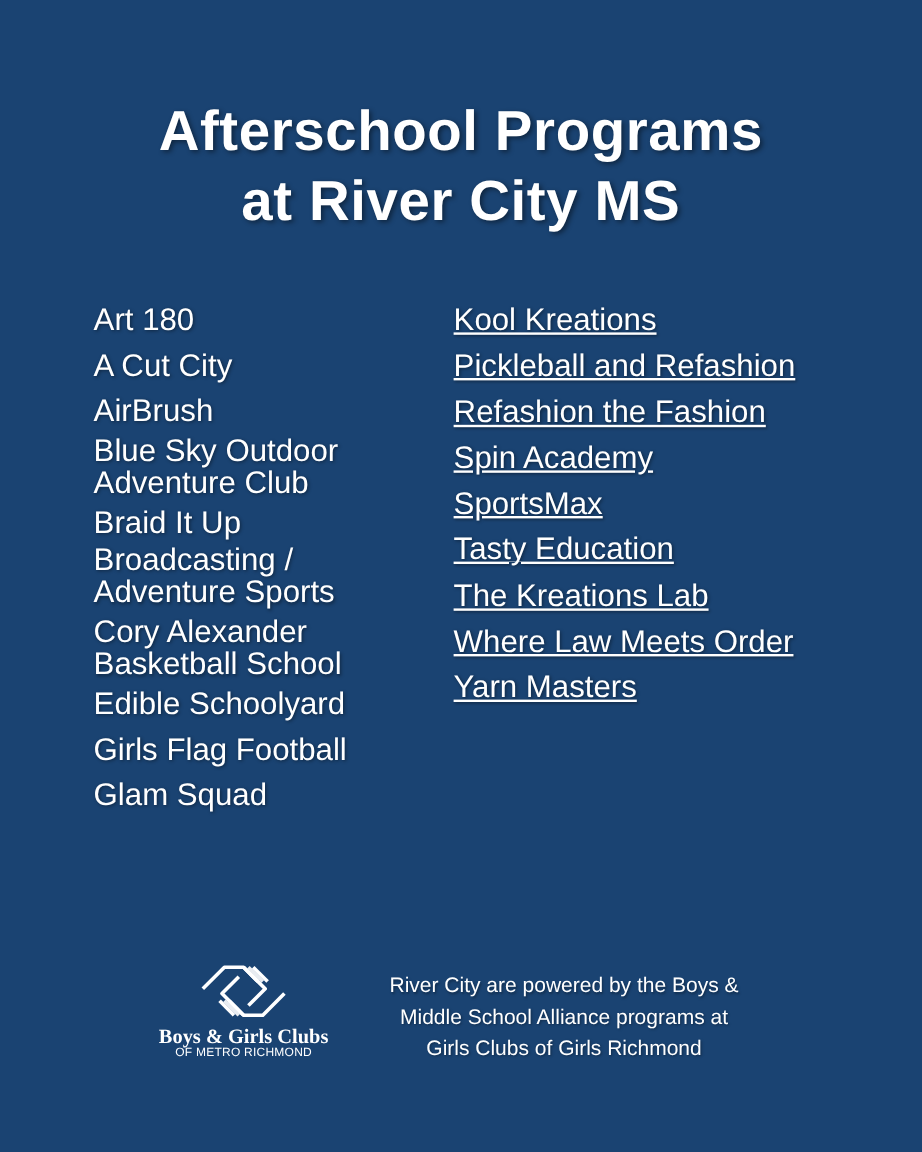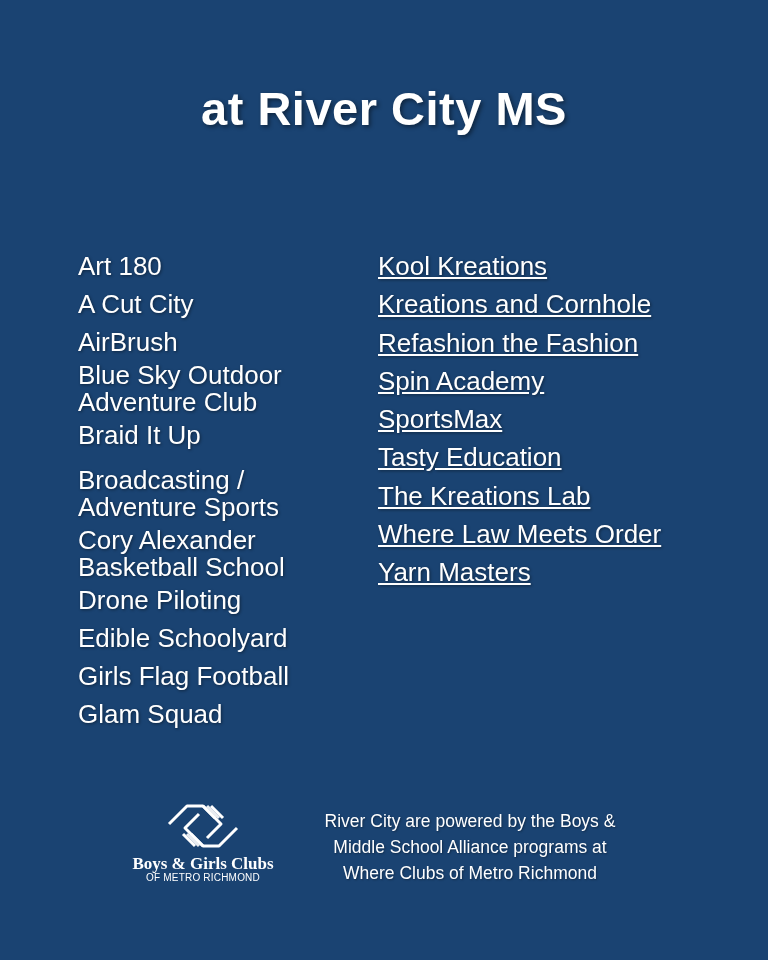--- a/index.html
+++ b/index.html
@@ -52,49 +52,49 @@
       position: absolute; left: 305px; top: 808px; width: 330px;
       text-align: center;
       font-size: 17.5px; line-height: 26px;
       text-shadow: 1px 1px 2px rgba(0,0,0,0.35);
     }
   </style>
 </head>
 <body>
 
 <div class="title">
+  <div>Afterschool Programs</div>
   <div>at River City MS</div>
 </div>
 
 <div class="col col-left">
   <div class="item">Art 180</div>
   <div class="item">A Cut City</div>
   <div class="item" style="margin-bottom:6px">AirBrush</div>
   <div class="item two">
     <div>Blue Sky Outdoor</div>
     <div>Adventure Club</div>
   </div>
-  <div class="item" style="margin-bottom:18px">Braid It Up</div>
+  <div class="item" style="margin-bottom:4px">Braid It Up</div>
   <div class="item two">
     <div>Broadcasting /</div>
     <div>Adventure Sports</div>
   </div>
   <div class="item two">
     <div>Cory Alexander</div>
     <div>Basketball School</div>
   </div>
-  <div class="item">Drone Piloting</div>
   <div class="item">Edible Schoolyard</div>
   <div class="item">Girls Flag Football</div>
   <div class="item">Glam Squad</div>
 </div>
 
 <div class="col col-right">
   <div class="item">Kool Kreations</div>
-  <div class="item">Kreations and Cornhole</div>
+  <div class="item">Pickleball and Refashion</div>
   <div class="item">Refashion the Fashion</div>
   <div class="item">Spin Academy</div>
   <div class="item">SportsMax</div>
   <div class="item">Tasty Education</div>
   <div class="item">The Kreations Lab</div>
   <div class="item">Where Law Meets Order</div>
   <div class="item">Yarn Masters</div>
 </div>
 
 <div class="logo">
@@ -110,14 +110,14 @@
       <path d="M32 46 L20 34"></path>
     </g>
   </svg>
   <div class="logo-name">Boys &amp; Girls Clubs</div>
   <div class="logo-sub">OF METRO RICHMOND</div>
 </div>
 
 <div class="footer-text">
   <div>River City are powered by the Boys &amp;</div>
   <div>Middle School Alliance programs at</div>
-  <div>Where Clubs of Metro Richmond</div>
+  <div>Girls Clubs of Girls Richmond</div>
 </div>
 
 </body></html>

